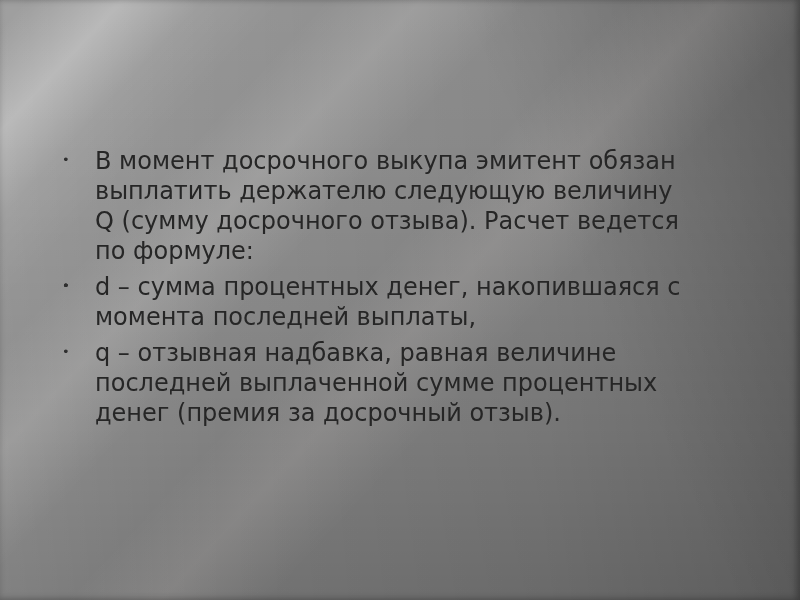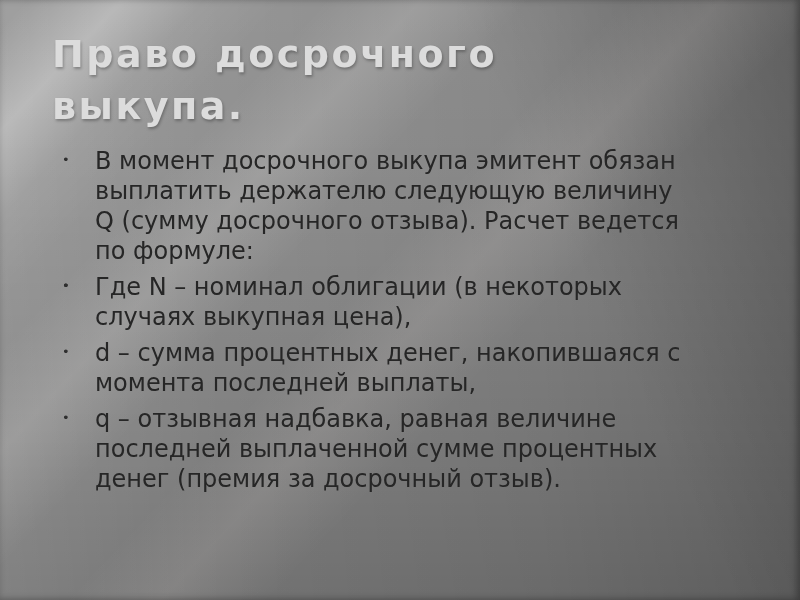--- a/index.html
+++ b/index.html
@@ -85,38 +85,34 @@
     font-weight: bold;
     font-size: 25px;
     letter-spacing: 1.5px;
     color: var(--formula-color, #d41414);
   }
 </style>
 </head>
 <body>
 
 <div class="slide">
-  <div class="title">Право досрочного
-выкупа.</div>
 
   <ul class="bullets">
     <li>
       <span class="marker">•</span>
       <span class="txt">В момент досрочного выкупа эмитент обязан
 выплатить держателю следующую величину
 Q (сумму досрочного отзыва). Расчет ведется
 по формуле:</span>
     </li>
     <li class="formula">
       <span class="marker">•</span>
     </li>
     <li>
       <span class="marker">•</span>
-      <span class="txt">Где N – номинал облигации (в некоторых
-случаях выкупная цена),</span>
     </li>
     <li>
       <span class="marker">•</span>
       <span class="txt">d – сумма процентных денег, накопившаяся с
 момента последней выплаты,</span>
     </li>
     <li>
       <span class="marker">•</span>
       <span class="txt"> q – отзывная надбавка, равная величине
 последней выплаченной сумме процентных

